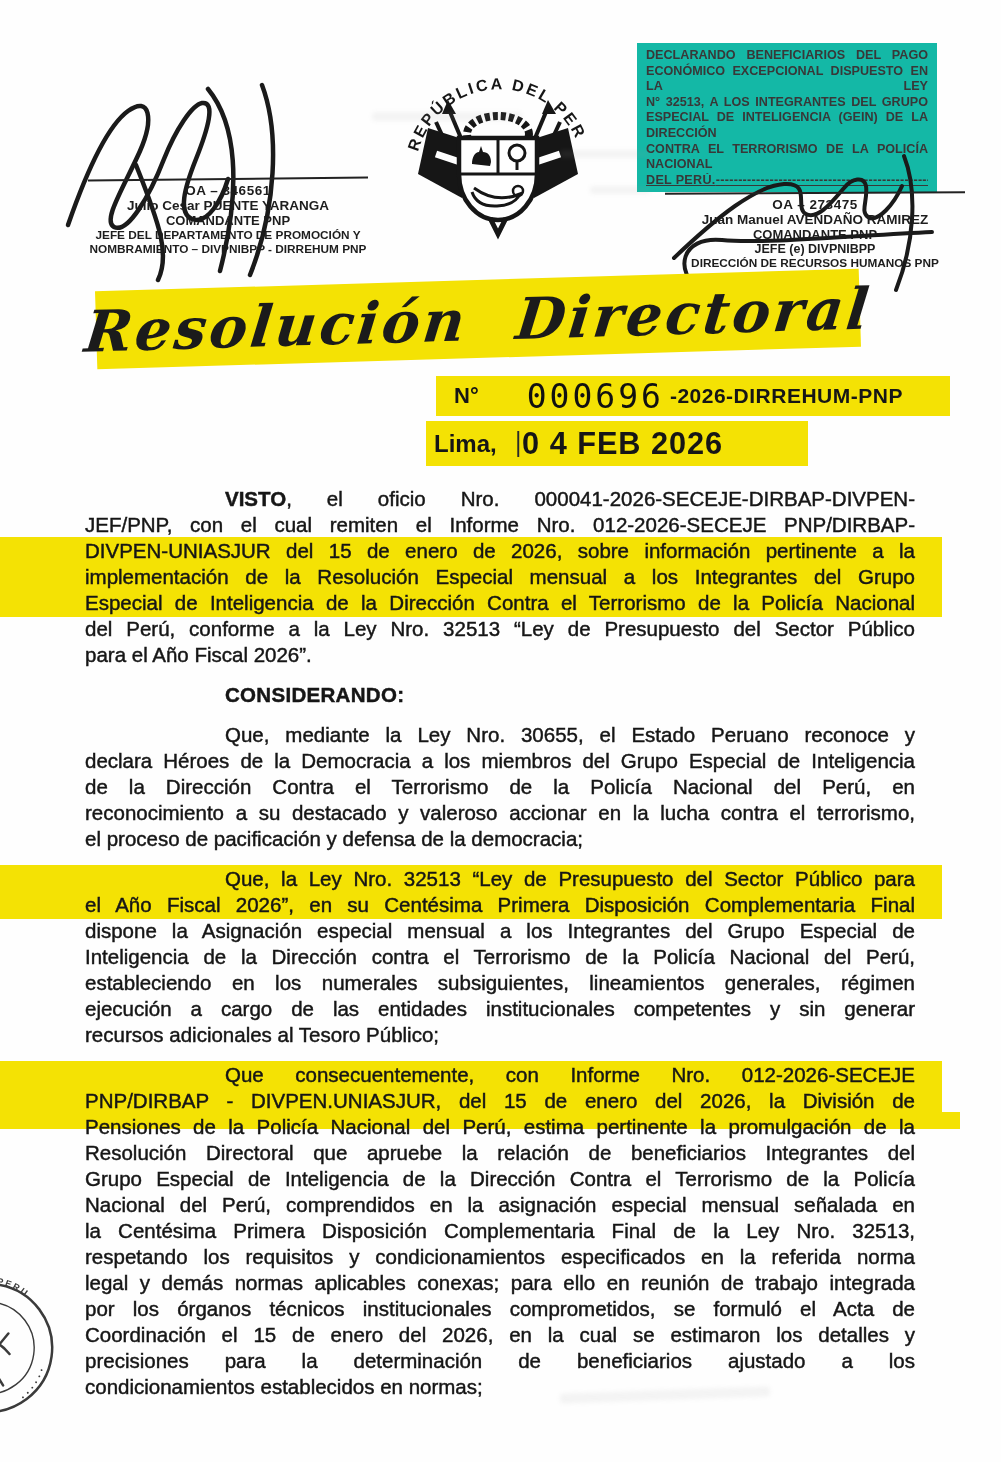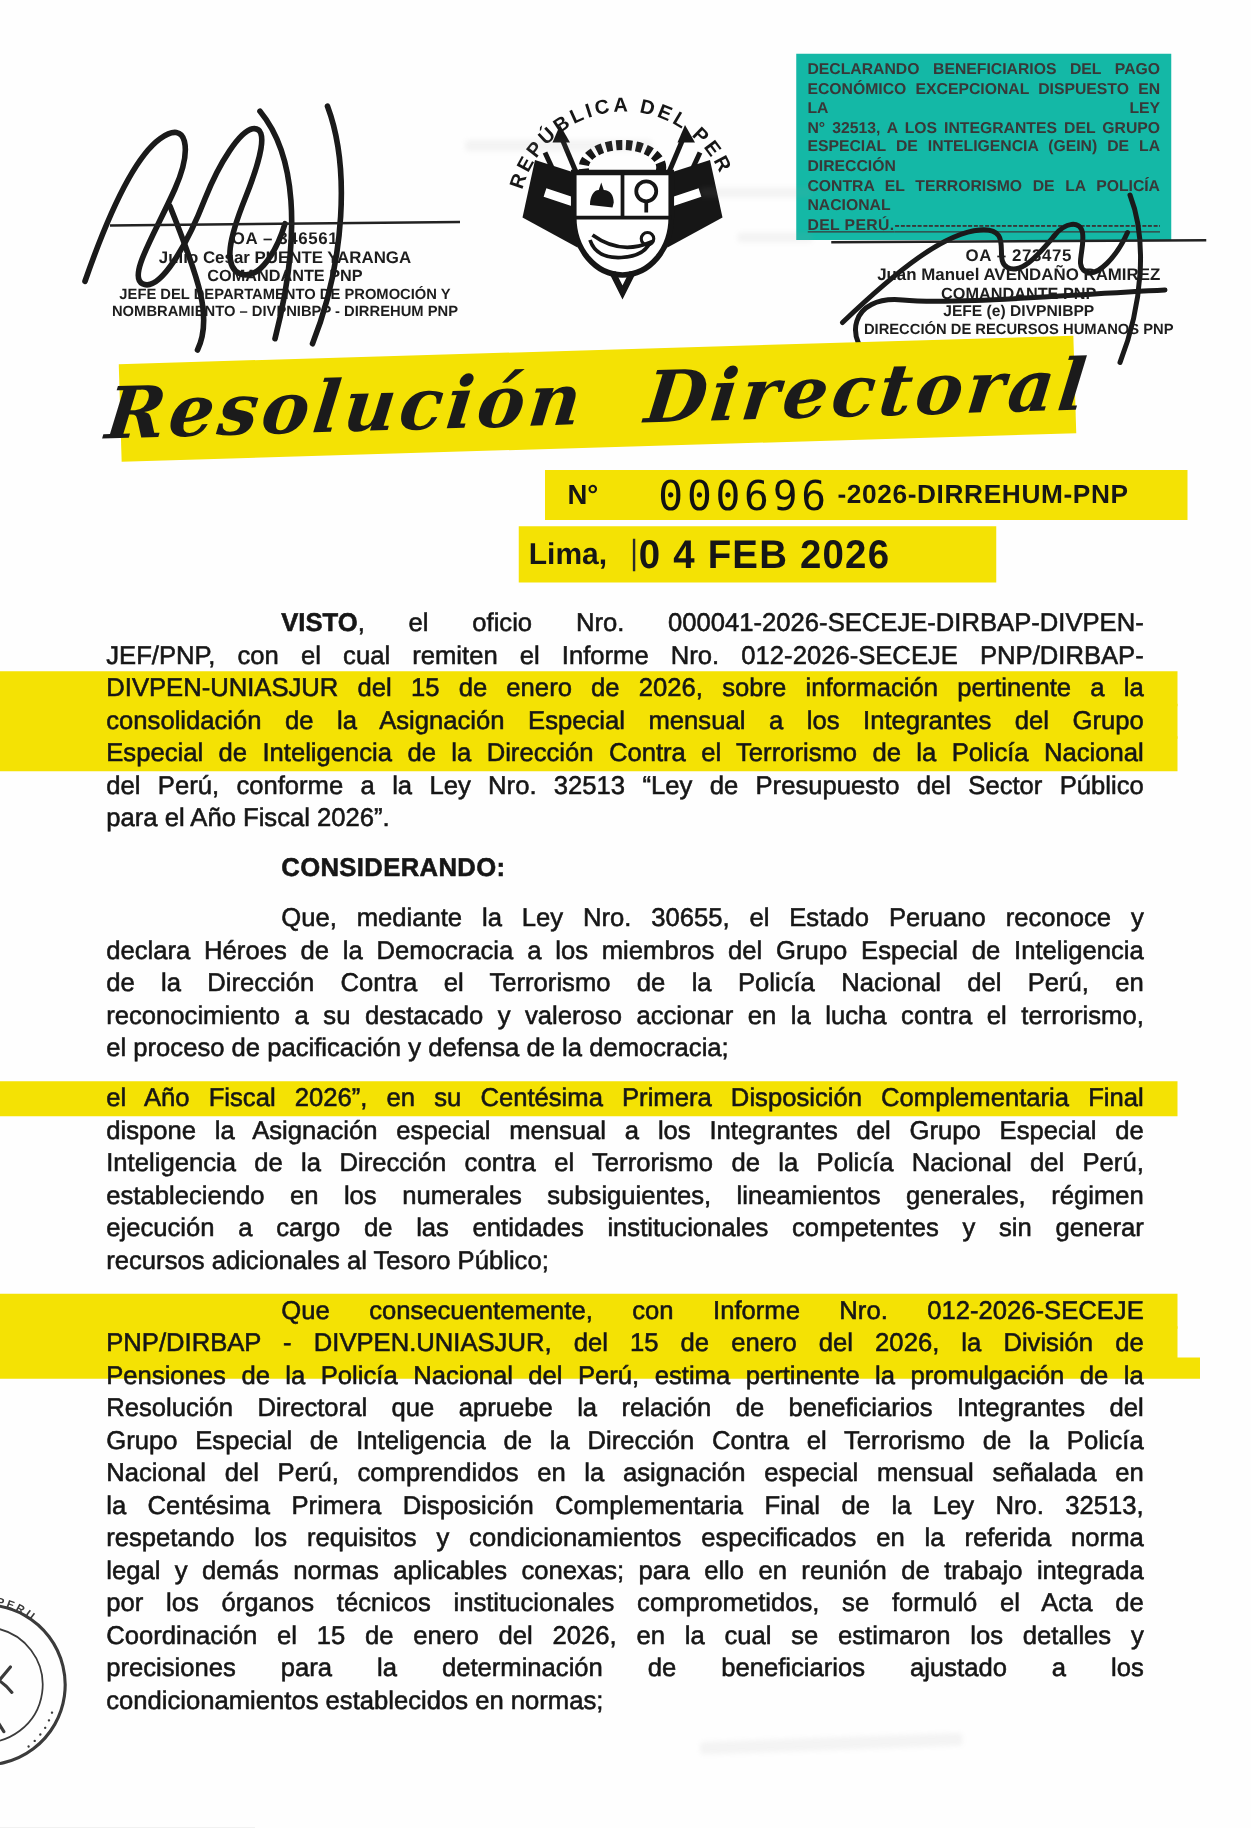--- a/index.html
+++ b/index.html
@@ -40,21 +40,21 @@
     transform:skewX(-8deg); white-space:nowrap;
   }
   .num-band {
     position:absolute; left:436px; top:376px; width:514px; height:40px;
     background:#f4e204; display:flex; align-items:center;
   }
   .num-prefix { font-size:22px; font-weight:bold; margin-left:18px; }
   .num-value { font-family:"DejaVu Sans Mono", monospace; font-size:33px; letter-spacing:3px; margin-left:48px; color:#111; }
   .num-suffix { font-size:21px; font-weight:bold; margin-left:6px; letter-spacing:.5px; }
   .date-band {
-    position:absolute; left:415px; top:421px; width:382px; height:45px;
+    position:absolute; left:426px; top:421px; width:382px; height:45px;
     background:#f4e204; display:flex; align-items:center;
   }
   .date-city { font-size:24px; font-weight:bold; margin-left:8px; }
   .date-stamp { font-size:32px; font-weight:bold; margin-left:16px; letter-spacing:1px; transform:scaleX(.96); white-space:nowrap; }
   .date-tick { display:inline-block; width:2px; height:26px; background:#2a2a2a; margin-right:3px; vertical-align:-3px; }
   
   .doc-body { position:absolute; left:85px; top:486px; width:830px; }
   .para { margin-top:14px; }
   .para:first-child { margin-top:0; }
   .ln {
@@ -183,36 +183,37 @@
   <div class="date-band">
     <span class="date-city">Lima,</span>
     <span class="date-stamp"><span class="date-tick"></span><span>0 4 FEB 2026</span></span>
   </div>
 
   <div class="doc-body">
       <div class="para">
         <div class="ln ind"><b>VISTO</b>, el oficio Nro. 000041-2026-SECEJE-DIRBAP-DIVPEN-</div>
         <div class="ln">JEF/PNP, con el cual remiten el Informe Nro. 012-2026-SECEJE PNP/DIRBAP-</div>
         <div class="ln hl">DIVPEN-UNIASJUR del 15 de enero de 2026, sobre información pertinente a la</div>
-        <div class="ln hl">consolidación de la Asignación Especial mensual a los Integrantes del Grupo</div>
+        <div class="ln hl">implementación de la Resolución Especial mensual a los Integrantes del Grupo</div>
         <div class="ln hl">Especial de Inteligencia de la Dirección Contra el Terrorismo de la Policía Nacional</div>
         <div class="ln">del Perú, conforme a la Ley Nro. 32513 “Ley de Presupuesto del Sector Público</div>
         <div class="ln last">para el Año Fiscal 2026”.</div>
       </div>
       <div class="para">
         <div class="ln last ind heading-line"><b>CONSIDERANDO:</b></div>
       </div>
       <div class="para">
         <div class="ln ind">Que, mediante la Ley Nro. 30655, el Estado Peruano reconoce y</div>
         <div class="ln">declara Héroes de la Democracia a los miembros del Grupo Especial de Inteligencia</div>
         <div class="ln">de la Dirección Contra el Terrorismo de la Policía Nacional del Perú, en</div>
         <div class="ln">reconocimiento a su destacado y valeroso accionar en la lucha contra el terrorismo,</div>
         <div class="ln last">el proceso de pacificación y defensa de la democracia;</div>
       </div>
       <div class="para">
+        <div class="ln hl ind">Que, la Ley Nro. 32513 “Ley de Presupuesto del Sector Público para</div>
         <div class="ln hl">el Año Fiscal 2026”, en su Centésima Primera Disposición Complementaria Final</div>
         <div class="ln">dispone la Asignación especial mensual a los Integrantes del Grupo Especial de</div>
         <div class="ln">Inteligencia de la Dirección contra el Terrorismo de la Policía Nacional del Perú,</div>
         <div class="ln">estableciendo en los numerales subsiguientes, lineamientos generales, régimen</div>
         <div class="ln">ejecución a cargo de las entidades institucionales competentes y sin generar</div>
         <div class="ln last">recursos adicionales al Tesoro Público;</div>
       </div>
       <div class="para">
         <div class="ln hl ind">Que consecuentemente, con Informe Nro. 012-2026-SECEJE</div>
         <div class="ln hl">PNP/DIRBAP - DIVPEN.UNIASJUR, del 15 de enero del 2026, la División de</div>

